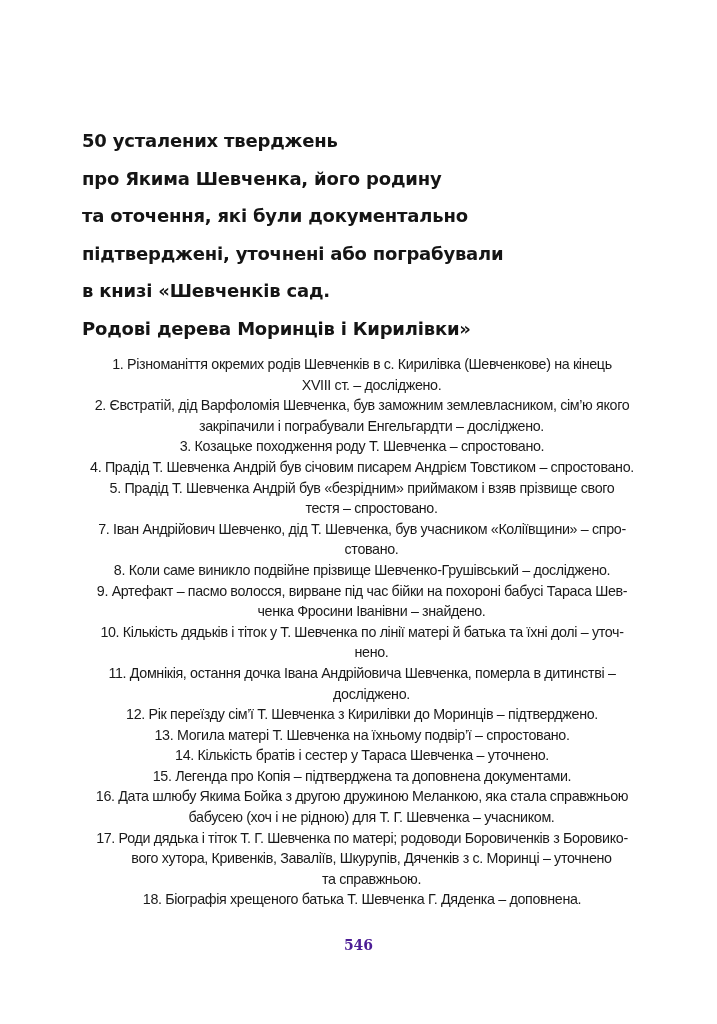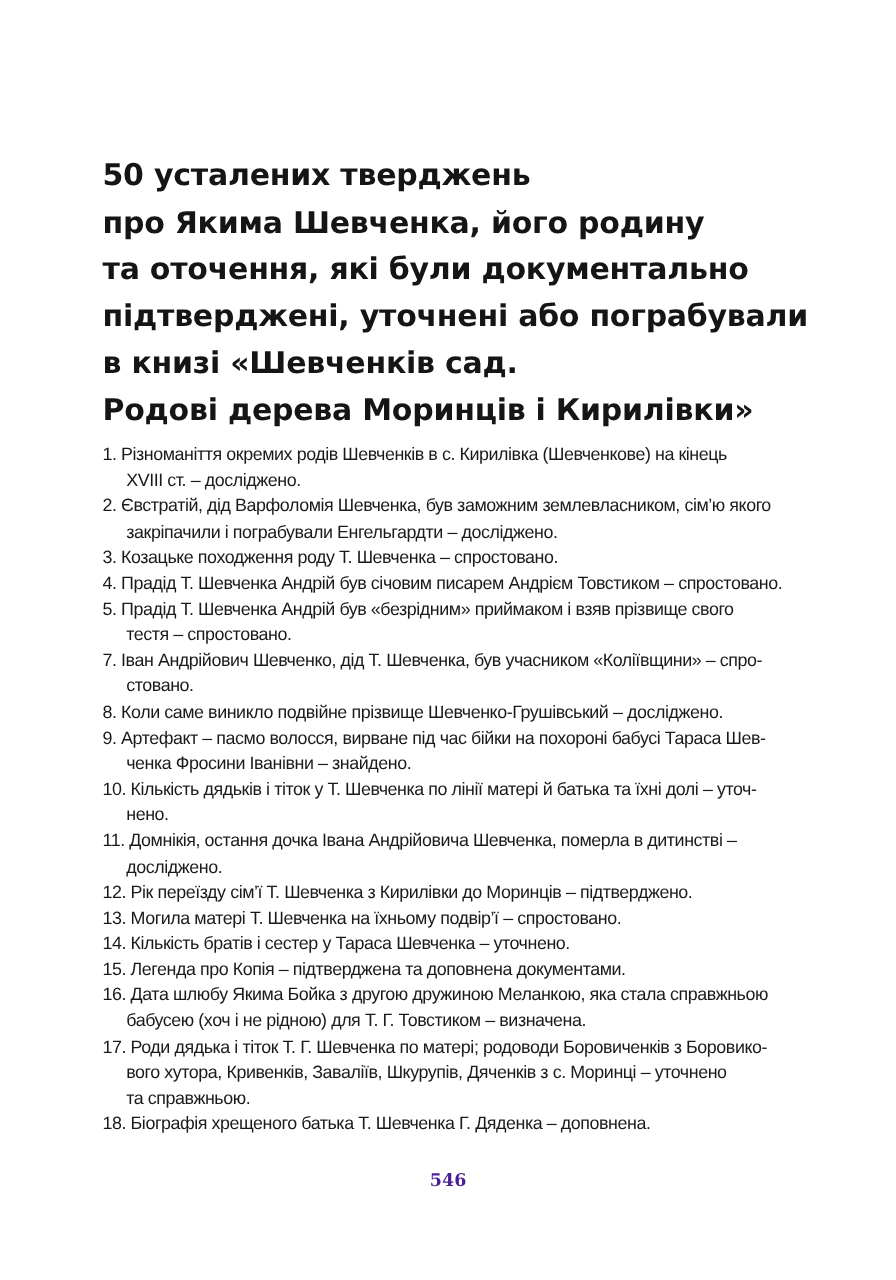--- a/index.html
+++ b/index.html
@@ -1,30 +1,30 @@
 <!DOCTYPE html>
 <html><head>
   <meta charset="utf-8">
   <style>
     html, body { margin: 0; padding: 0; background: #ffffff; }
     body { width: 717px; height: 1024px; position: relative; overflow: hidden; color: #111; }
     .page { position: absolute; left: 0; top: 0; width: 717px; height: 1024px; background: #fff; }
     .title {
       position: absolute; left: 82px; top: 122px; width: 560px;
       font-family: "DejaVu Sans", sans-serif; font-weight: bold;
-      font-size: 24px; line-height: 37.5px; color: #151515; letter-spacing: -0.2px;
+      font-size: 18px; line-height: 37.5px; color: #151515; letter-spacing: -0.2px;
     }
     .title div { white-space: nowrap; }
     .list {
       position: absolute; left: 82px; top: 354px; width: 560px;
       font-family: "Liberation Sans", sans-serif; font-size: 14.3px; line-height: 20.6px;
       color: #1a1a1a; letter-spacing: -0.35px;
     }
     .item { display: block; }
-    .item .line { display: block; white-space: nowrap; }
+    .item .line { display: block; white-space: nowrap; text-align: center; }
     .item .line.cont { padding-left: 19px; }
     .pagenum {
       position: absolute; left: 0; width: 717px; top: 937px; text-align: center;
       font-family: "DejaVu Serif", serif; font-weight: bold; font-size: 14px; color: #4c1d95;
     }
   </style>
 </head>
 <body>
 
 <div class="page">
@@ -82,21 +82,21 @@
       <span class="line">13. Могила матері Т. Шевченка на їхньому подвір’ї – спростовано.</span>
     </div>
     <div class="item">
       <span class="line">14. Кількість братів і сестер у Тараса Шевченка – уточнено.</span>
     </div>
     <div class="item">
       <span class="line">15. Легенда про Копія – підтверджена та доповнена документами.</span>
     </div>
     <div class="item">
       <span class="line">16. Дата шлюбу Якима Бойка з другою дружиною Меланкою, яка стала справжньою</span>
-      <span class="line cont">бабусею (хоч і не рідною) для Т. Г. Товстиком – визначена.</span>
+      <span class="line cont">бабусею (хоч і не рідною) для Т. Г. Шевченка – учасником.</span>
     </div>
     <div class="item">
       <span class="line">17. Роди дядька і тіток Т. Г. Шевченка по матері; родоводи Боровиченків з Боровико-</span>
       <span class="line cont">вого хутора, Кривенків, Заваліїв, Шкурупів, Дяченків з с. Моринці – уточнено</span>
       <span class="line cont">та справжньою.</span>
     </div>
     <div class="item">
       <span class="line">18. Біографія хрещеного батька Т. Шевченка Г. Дяденка – доповнена.</span>
     </div>
   </div>

